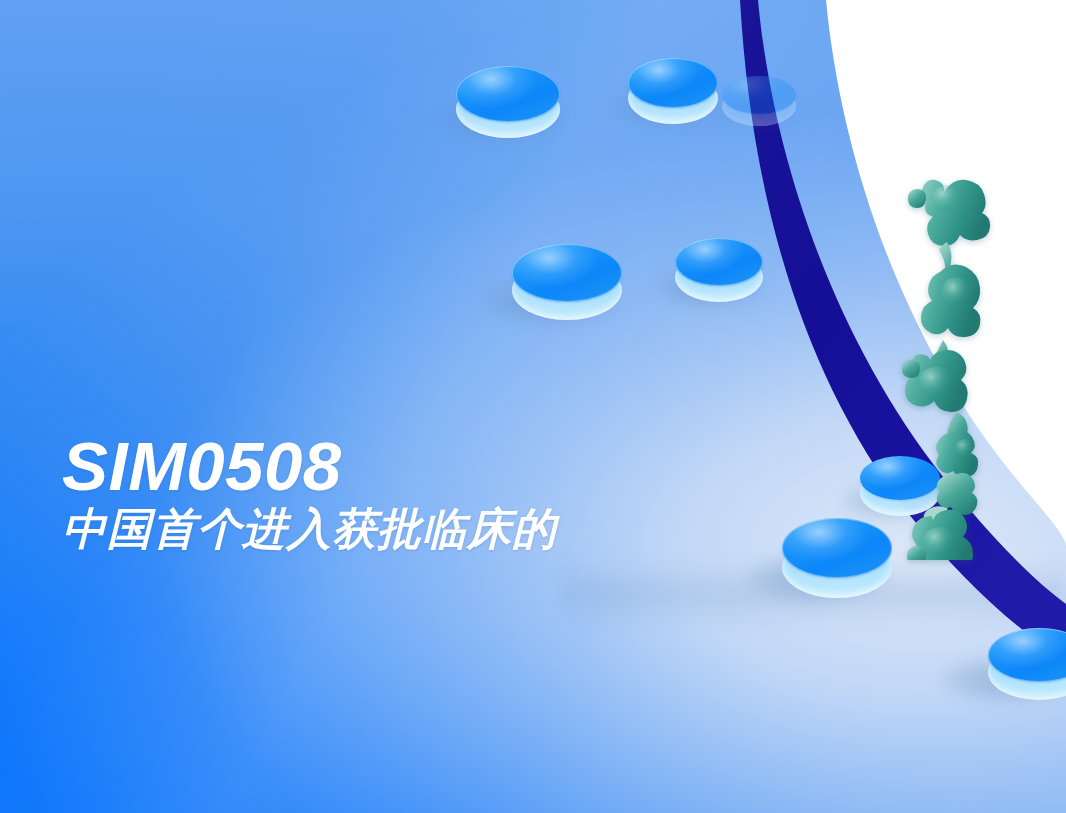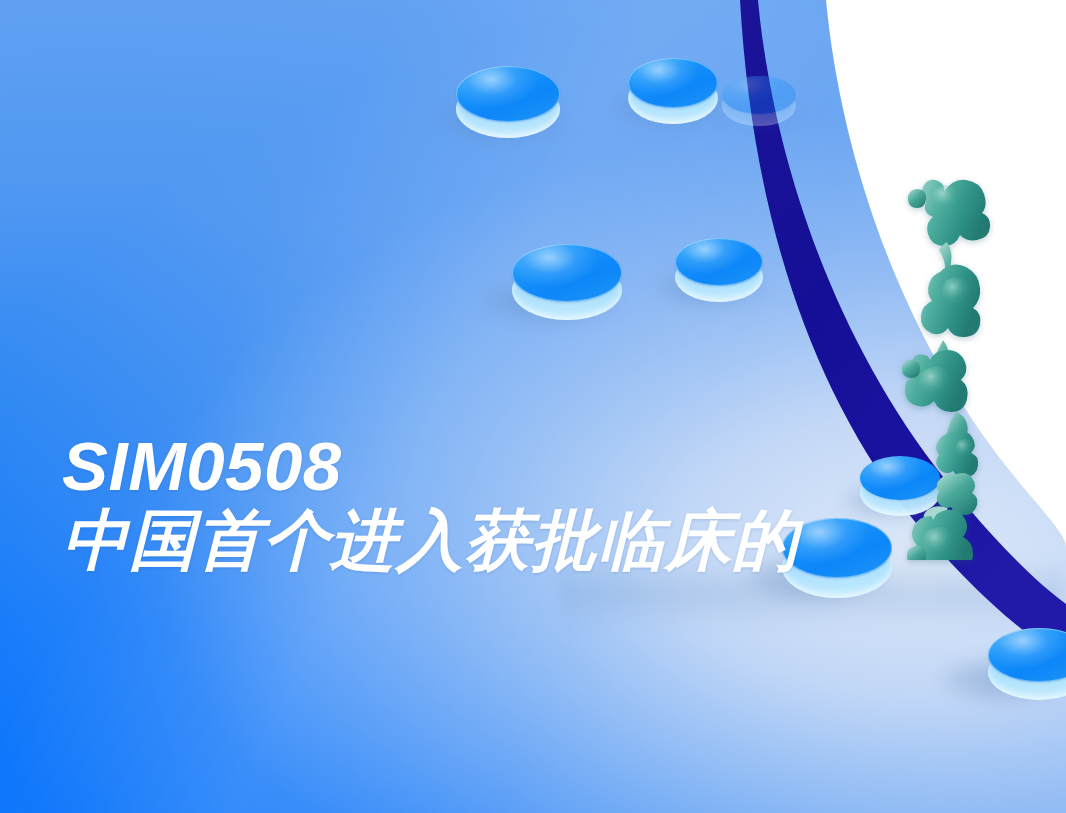--- a/index.html
+++ b/index.html
@@ -107,21 +107,21 @@
   .headline {
     font-size: 69px;
     font-weight: 700;
     font-style: italic;
     letter-spacing: 0.5px;
     line-height: 1.02;
     margin: 0 0 2px 0;
     white-space: nowrap;
   }
   .subline {
-    font-size: 66px;
+    font-size: 44px;
     font-weight: 600;
     font-style: italic;
     line-height: 1.12;
     letter-spacing: 1px;
     margin: 0;
     white-space: nowrap;
   }
   .subline.second { margin-top: -2px; }
 </style>
 </head>

